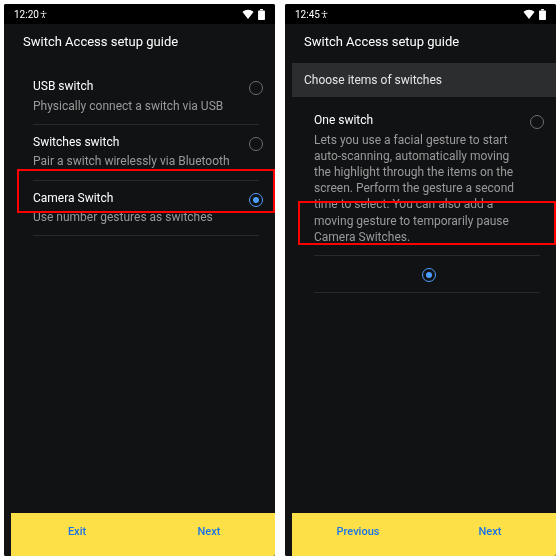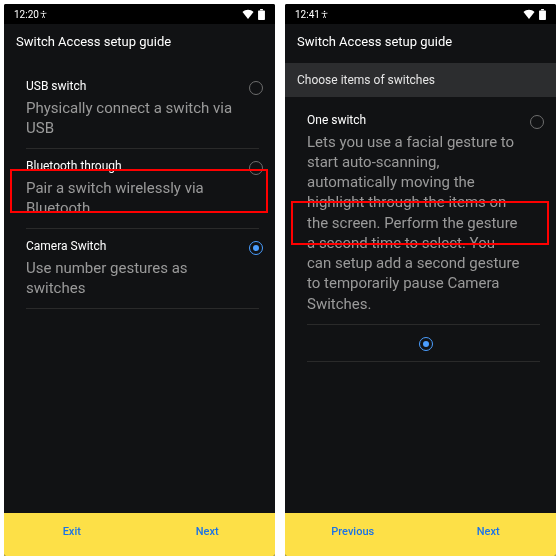--- a/index.html
+++ b/index.html
@@ -28,20 +28,21 @@
     overflow: hidden;
     position: relative;
     box-sizing: border-box;
   }
   .phone-inner {
     flex: 1 1 auto;
     display: flex;
     flex-direction: column;
     background: #111214;
     margin: 0;
+    padding-left: 7px;
   }
   .status-bar {
     height: 20px;
     display: flex;
     align-items: center;
     justify-content: space-between;
     padding: 0 10px;
     background: #000000;
     color: #ffffff;
     font-size: 10px;
@@ -90,21 +91,21 @@
     flex: 1 1 auto;
     padding-right: 10px;
   }
   .option .title {
     color: #ffffff;
     font-size: 12px;
     line-height: 1.3;
   }
   .option .desc {
     color: #9a9a9a;
-    font-size: 15px;
+    font-size: 12px;
     line-height: 1.35;
     margin-top: 3px;
   }
   .radio {
     flex: 0 0 auto;
     width: 14px;
     height: 14px;
     border: 1.6px solid #6e6e6e;
     border-radius: 50%;
     margin-top: 2px;
@@ -194,21 +195,21 @@
           <div class="text-block">
             <div class="title">USB switch</div>
             <div class="desc">Physically connect a switch via USB</div>
           </div>
           <div class="radio"></div>
         </div>
         <div class="divider"></div>
 
         <div class="option">
           <div class="text-block">
-            <div class="title">Bluetooth through</div>
+            <div class="title">Switches switch</div>
             <div class="desc">Pair a switch wirelessly via Bluetooth</div>
           </div>
           <div class="radio"></div>
         </div>
         <div class="divider"></div>
 
         <div class="option">
           <div class="text-block">
             <div class="title">Camera Switch</div>
             <div class="desc">Use number gestures as switches</div>
@@ -222,21 +223,21 @@
       <div class="bottom-bar">
         <div class="bar-button">Exit</div>
         <div class="bar-button">Next</div>
       </div>
     </div>
   </div>
 
   <div class="phone">
     <div class="status-bar">
       <div class="status-left">
-        <span>12:41</span>
+        <span>12:45</span>
         <span class="acc-icon">
           <svg width="9" height="9" viewBox="0 0 24 24" fill="#ffffff">
               <circle cx="12" cy="4" r="2"></circle>
               <path d="M20 9l-7 1v4l3 7h-2l-2-5-2 5H8l3-7v-4L4 9V7l8 1 8-1z"></path>
             </svg>
         </span>
       </div>
       <div class="status-right">
         <span class="wifi-icon">
           <svg width="12" height="10" viewBox="0 0 24 20" fill="#ffffff">
@@ -252,21 +253,21 @@
       </div>
     </div>
     <div class="phone-inner">
       <div class="header">Switch Access setup guide</div>
       <div class="subheader">Choose items of switches</div>
       <div class="content">
 
         <div class="option">
           <div class="text-block">
             <div class="title">One switch</div>
-            <div class="desc">Lets you use a facial gesture to start auto-scanning, automatically moving the highlight through the items on the screen. Perform the gesture a second time to select. You can setup add a second gesture to temporarily pause Camera Switches.</div>
+            <div class="desc">Lets you use a facial gesture to start auto-scanning, automatically moving the highlight through the items on the screen. Perform the gesture a second time to select. You can also add a moving gesture to temporarily pause Camera Switches.</div>
           </div>
           <div class="radio"></div>
         </div>
         <div class="divider"></div>
 
         <div class="option">
           <div class="radio selected"></div>
         </div>
         <div class="divider"></div>
 

